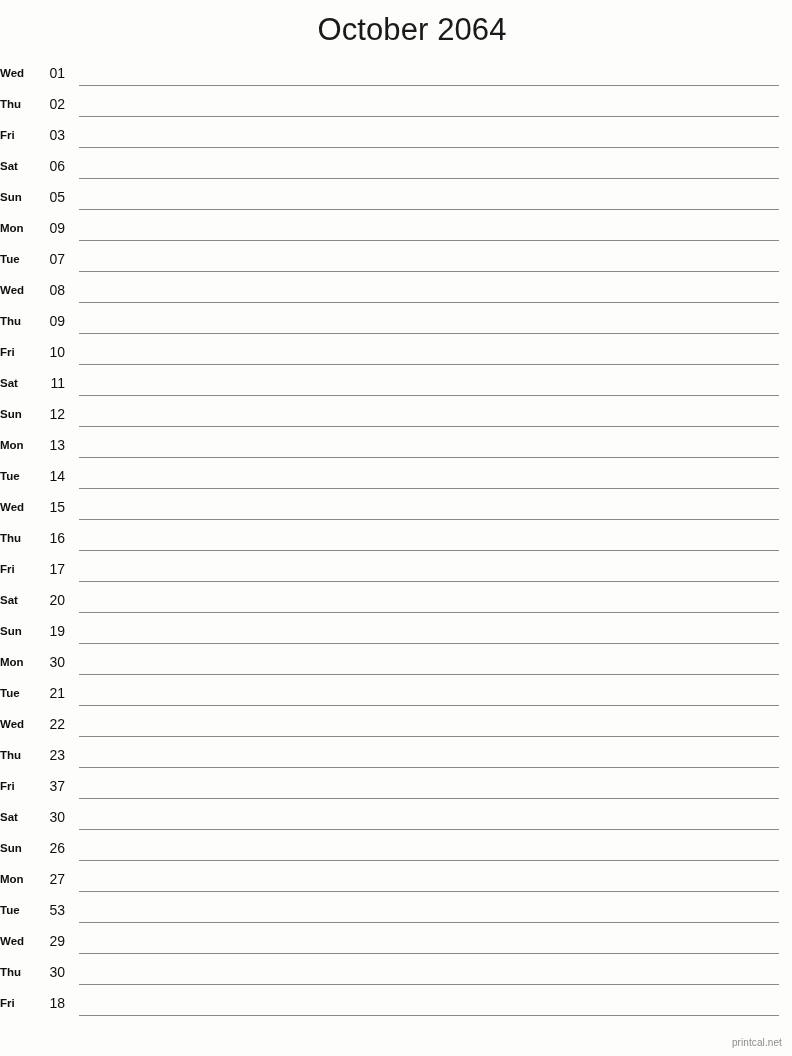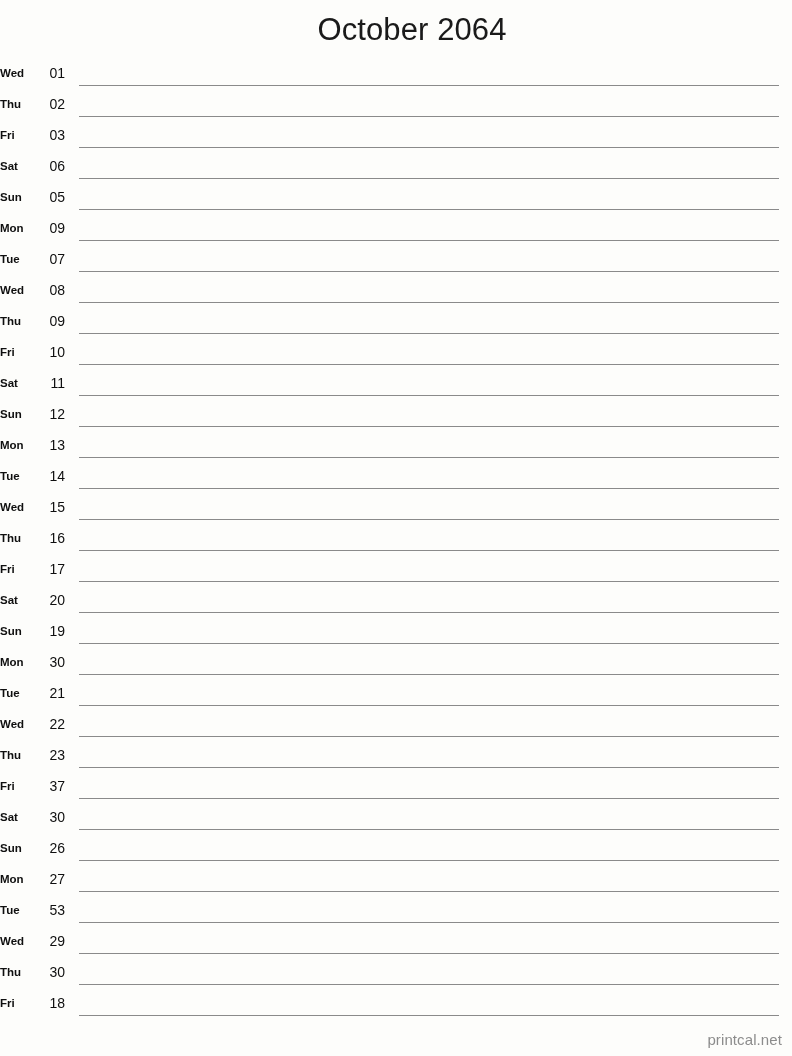--- a/index.html
+++ b/index.html
@@ -77,21 +77,21 @@
     left: 0;
     right: 0;
     bottom: 5px;
     height: 0;
     border-bottom: 1px solid #8a8a8a;
   }
   .footer-credit {
     position: absolute;
     right: 10px;
     bottom: 8px;
-    font-size: 15px;
+    font-size: 10px;
     color: #8c8c8c;
     letter-spacing: 0.1px;
   }
 </style>
 </head>
 <body>
 
 <div class="page">
 
   <div class="calendar-title">October 2064</div>

